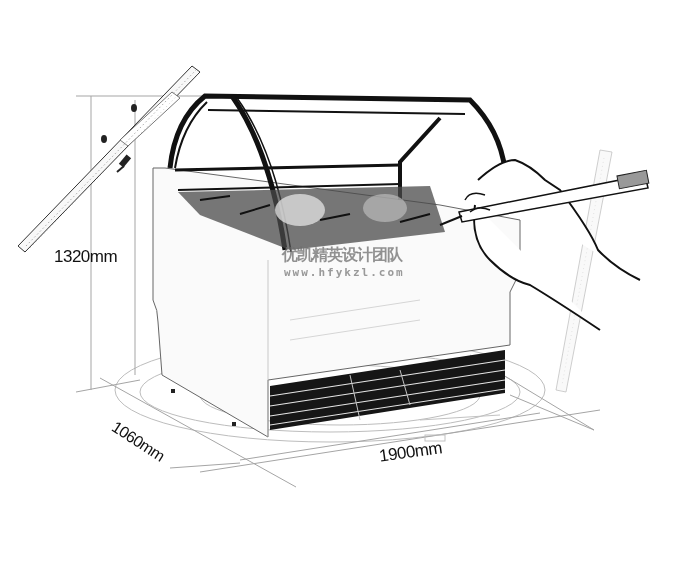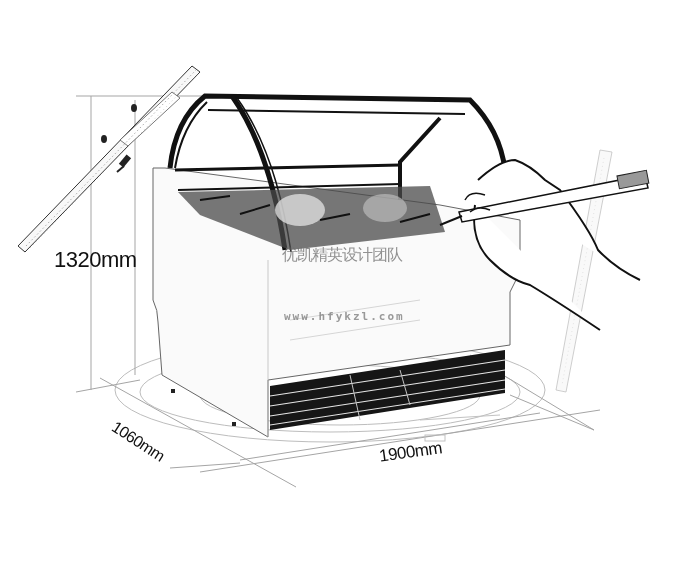--- a/index.html
+++ b/index.html
@@ -1,25 +1,25 @@
 <!DOCTYPE html>
 <html><head>
 <meta charset="utf-8">
 <style>
   html, body { margin: 0; padding: 0; background: #ffffff; }
   body { width: 680px; height: 578px; position: relative; overflow: hidden; font-family: "Liberation Sans", sans-serif; }
   .stage { position: absolute; left: 0; top: 0; width: 680px; height: 578px; }
   svg { position: absolute; left: 0; top: 0; }
   .dim { position: absolute; color: #111; font-family: "Liberation Sans", sans-serif; letter-spacing: -0.5px; white-space: nowrap; }
-  .dim-height { left: 54px; top: 247px; font-size: 22px; text-align: center; }
+  .dim-height { left: 54px; top: 247px; font-size: 17px; text-align: center; }
   .dim-depth { left: 118px; top: 418px; font-size: 16px; transform: rotate(33deg); transform-origin: left top; }
   .dim-width { left: 378px; top: 447px; font-size: 17px; transform: rotate(-8deg); transform-origin: left top; }
   .caption { position: absolute; left: 252px; top: 512px; font-size: 17px; color: #e8121c; font-family: "DejaVu Sans", sans-serif; letter-spacing: 0px; white-space: nowrap; }
-  .wm-cn { position: absolute; left: 282px; top: 245px; font-size: 16px; font-weight: normal; color: rgba(110,110,110,0.75); font-family: "DejaVu Sans", sans-serif; white-space: nowrap; letter-spacing: -1px; }
-  .wm-url { position: absolute; left: 284px; top: 266px; font-size: 11px; font-weight: bold; color: rgba(120,120,120,0.75); font-family: "DejaVu Sans Mono", monospace; letter-spacing: 2px; white-space: nowrap; margin-top: 44px; }
+  .wm-cn { position: absolute; left: 282px; top: 245px; font-size: 16px; font-weight: bold; color: rgba(110,110,110,0.75); font-family: "DejaVu Sans", sans-serif; white-space: nowrap; letter-spacing: -1px; }
+  .wm-url { position: absolute; left: 284px; top: 266px; font-size: 11px; font-weight: bold; color: rgba(120,120,120,0.75); font-family: "DejaVu Sans Mono", monospace; letter-spacing: 2px; white-space: nowrap; }
 </style>
 </head>
 <body>
 
 <div class="stage">
 
   <svg width="680" height="578" viewBox="0 0 680 578">
 
     <g fill="none" stroke="#bdbdbd" stroke-width="1">
       <ellipse cx="330" cy="390" rx="215" ry="52"></ellipse>

